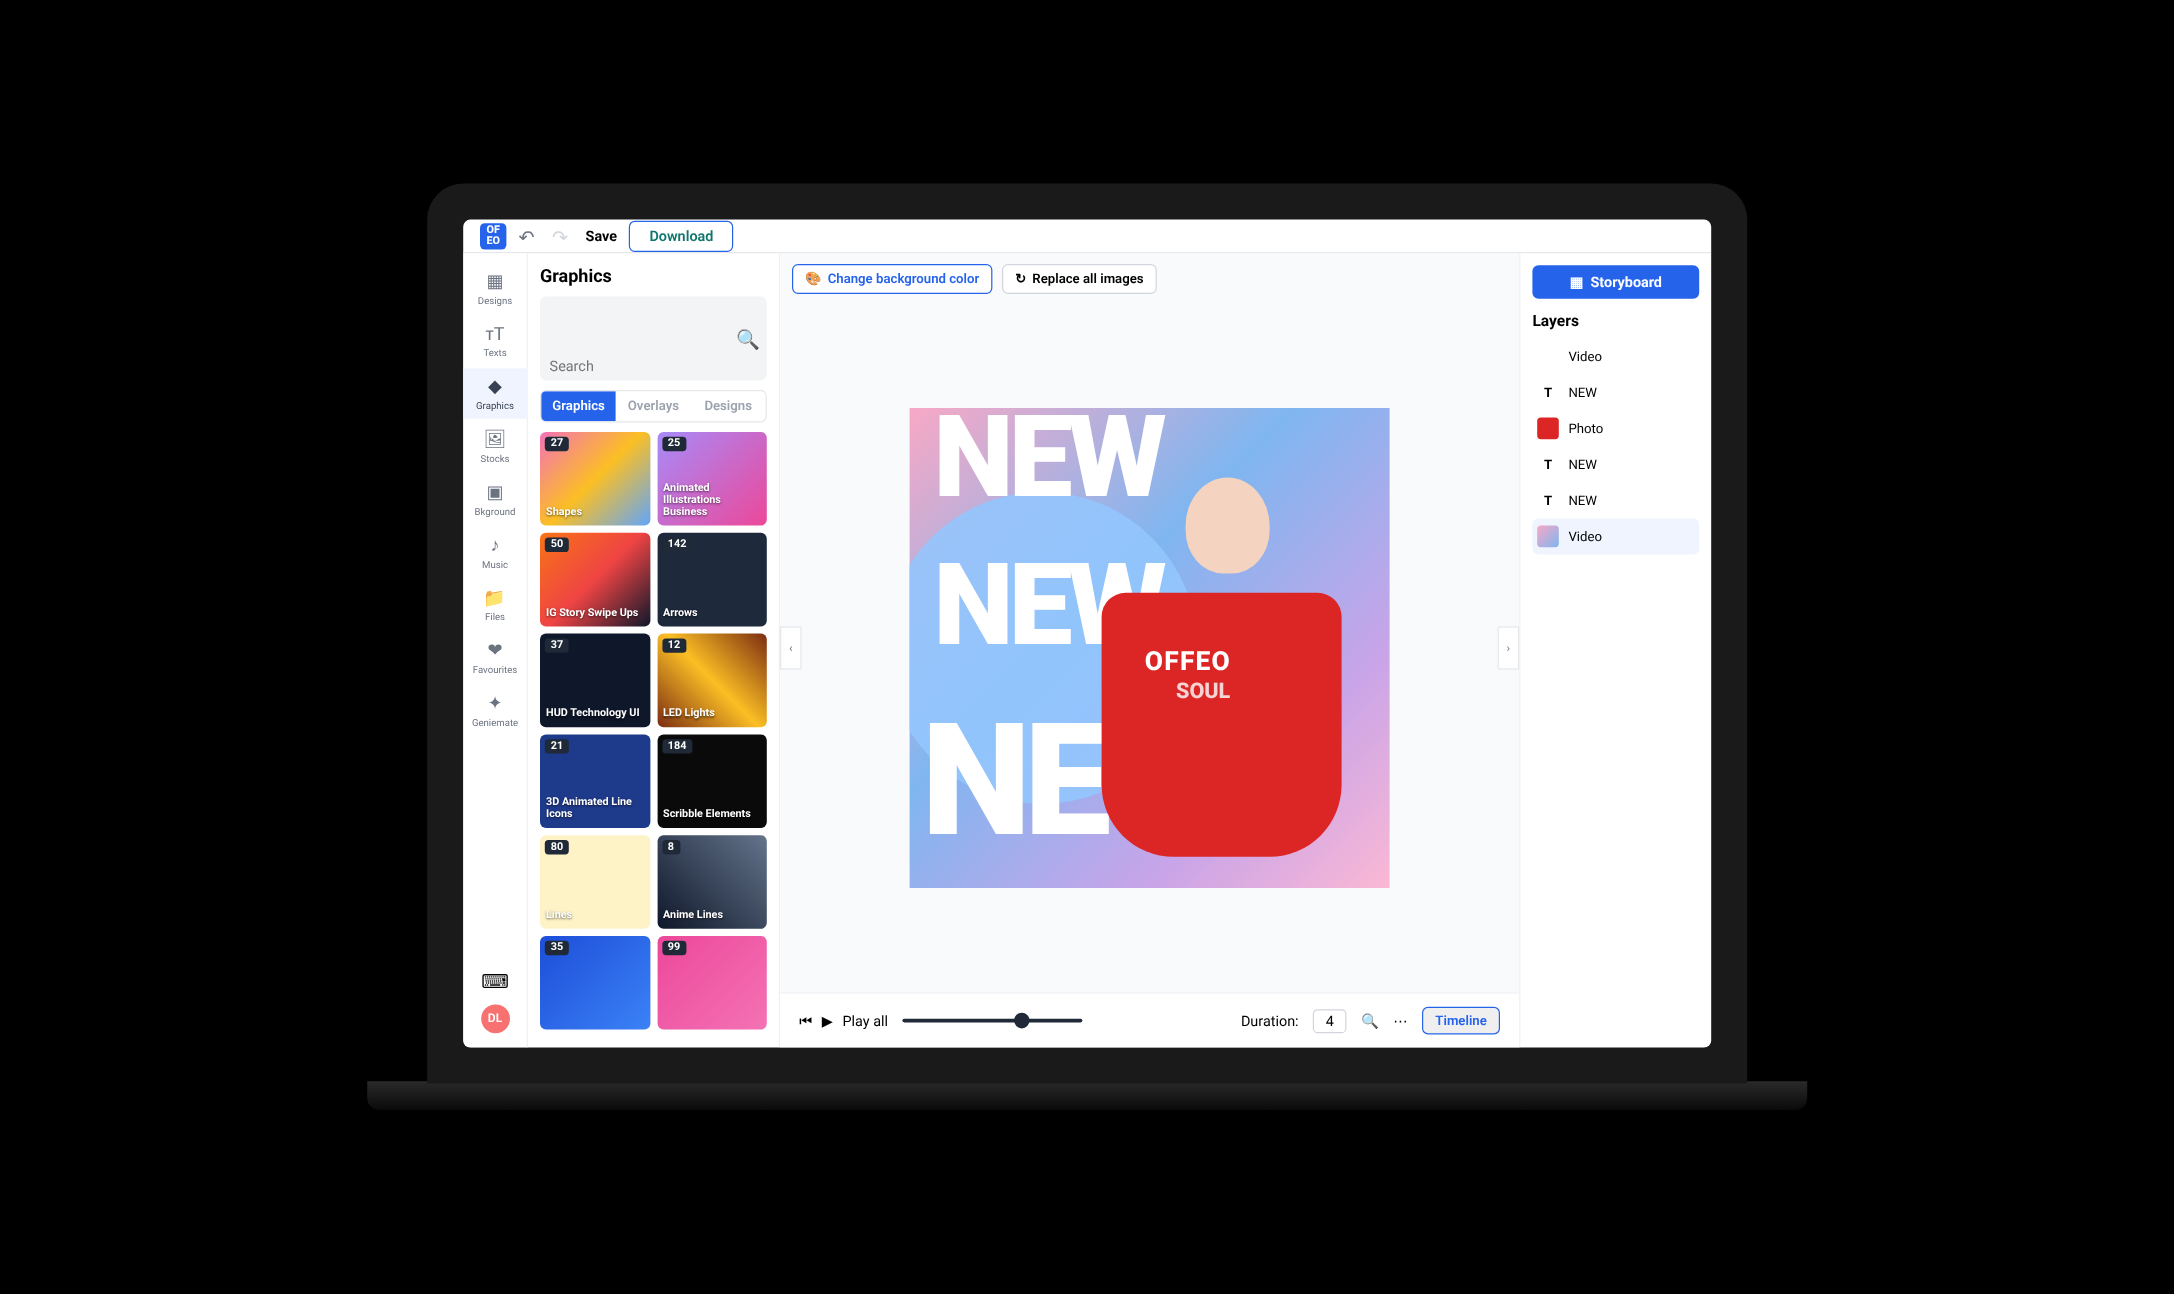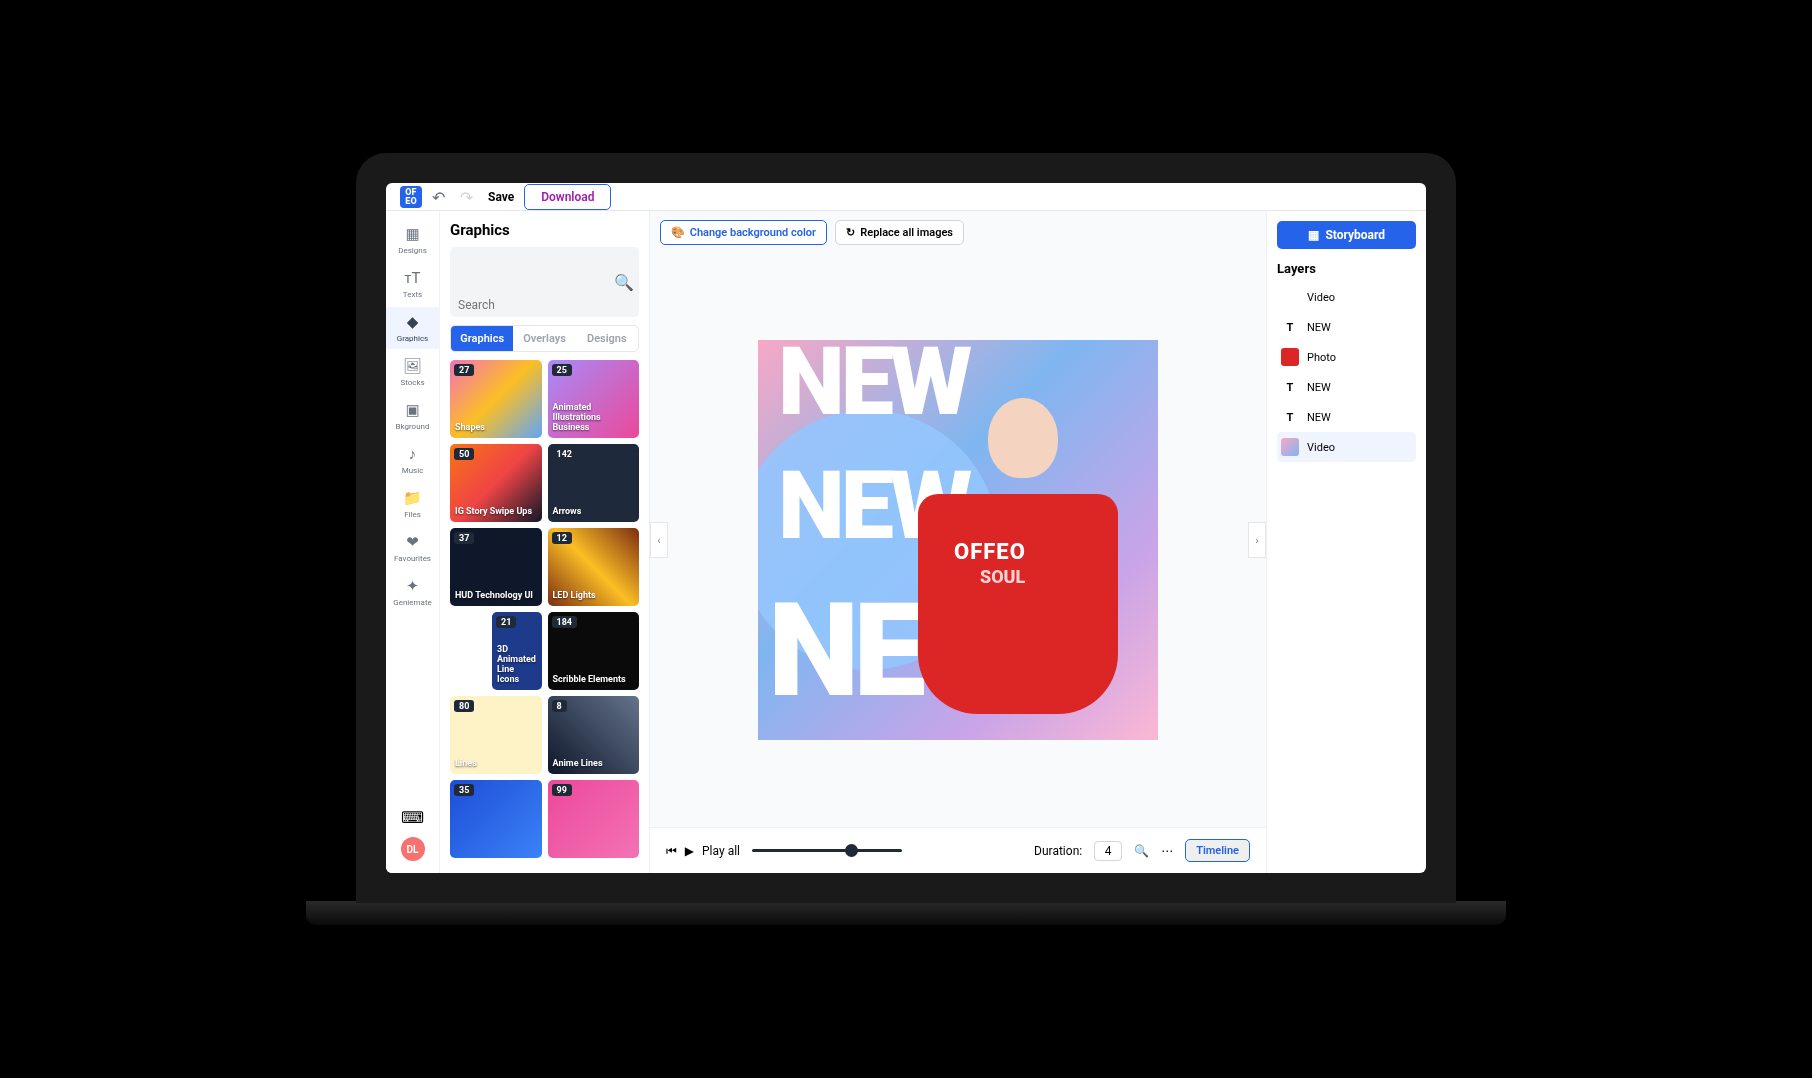--- a/index.html
+++ b/index.html
@@ -9,21 +9,21 @@
 .laptop-wrap{display:flex;flex-direction:column;align-items:center;}
 .screen { background:#fff; width:100%; height:100%; border-radius:6px; overflow:hidden; display:flex; flex-direction:column; }
 .topbar { height:28px; border-bottom:1px solid #e5e7eb; display:flex; align-items:center; padding:0 14px; gap:10px;}
 .logo { width:22px; height:22px; background:#2563eb; border-radius:4px; color:#fff; font-size:9px; font-weight:800; display:flex; align-items:center; justify-content:center; line-height:1;}
 .title-center { flex:1; text-align:center; color:#2563eb; font-weight:700; font-size:13px; display:flex; align-items:center; justify-content:center; gap:6px;}
 .gear { color:#374151; }
 .topbar-right { display:flex; align-items:center; gap:10px; }
 .undo, .redo { width:18px; height:18px; color:#6b7280; }
 .redo { opacity:.3;}
 .save-btn { font-weight:700; font-size:12px;}
-.download-btn { border:1px solid #2563eb; color:#a21caf; background:#fff; padding:5px 16px; border-radius:5px; font-weight:600; font-size:12px;}
+.download-btn { border:1px solid #2563eb; color:#0f766e; background:#fff; padding:5px 16px; border-radius:5px; font-weight:600; font-size:12px;}
 
 .main { flex:1; display:flex; overflow:hidden;}
 .leftnav { width:54px; background:#fff; border-right:1px solid #eef0f3; display:flex; flex-direction:column; align-items:center; padding-top:8px; gap:2px;}
 .nav-item { width:54px; display:flex; flex-direction:column; align-items:center; padding:6px 0; font-size:8px; color:#6b7280; gap:3px; position:relative;}
 .nav-item.active { background:#f0f4ff; color:#374151;}
 .nav-icon { font-size:15px; }
 .nav-bottom { margin-top:auto; display:flex; flex-direction:column; align-items:center; gap:10px; padding-bottom:12px;}
 .avatar { width:24px; height:24px; border-radius:50%; background:#f87171; color:#fff; font-size:10px; display:flex;align-items:center;justify-content:center; font-weight:600;}
 .kbd-icon{font-size:16px;}
 
@@ -70,21 +70,21 @@
 .layer.active{background:#f0f4ff;}
 .layer-icon{width:18px;height:18px;display:flex;align-items:center;justify-content:center;font-weight:700;}
 .layer-thumb{width:18px;height:18px;border-radius:3px;}
 
 .c0{background:linear-gradient(135deg,#f472b6,#fbbf24,#60a5fa);}
 .c1{background:linear-gradient(135deg,#a78bfa,#ec4899);}
 .c2{background:linear-gradient(135deg,#f97316,#ef4444,#0f172a);}
 .c3{background:#1e293b;}
 .c4{background:#0f172a;}
 .c5{background:linear-gradient(45deg,#7c2d12,#fbbf24,#7c2d12);}
-.c6{background:#1e3a8a;margin-left:42px;}
+.c6{background:#1e3a8a;}
 .c7{background:#0a0a0a;}
 .c8{background:#fef3c7;}
 .c9{background:linear-gradient(45deg,#0f172a,#64748b);}
 .c10{background:linear-gradient(135deg,#1d4ed8,#3b82f6);}
 .c11{background:linear-gradient(135deg,#ec4899,#f472b6);}
 </style>
 </head>
 <body>
 
 <div class="laptop-wrap">

